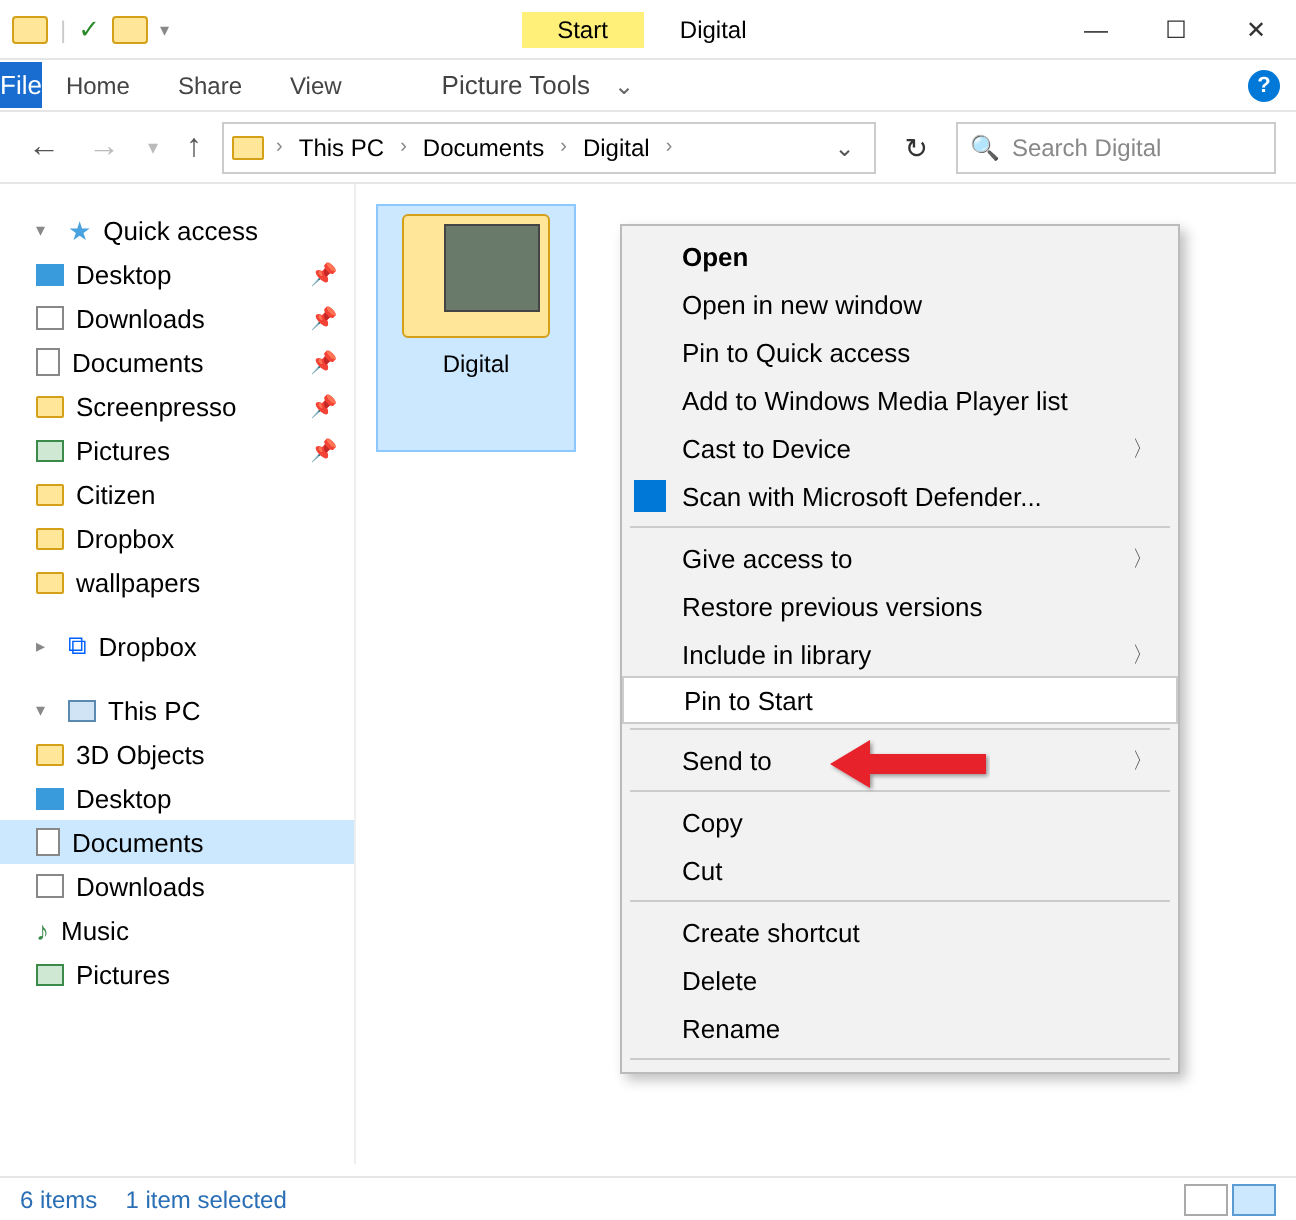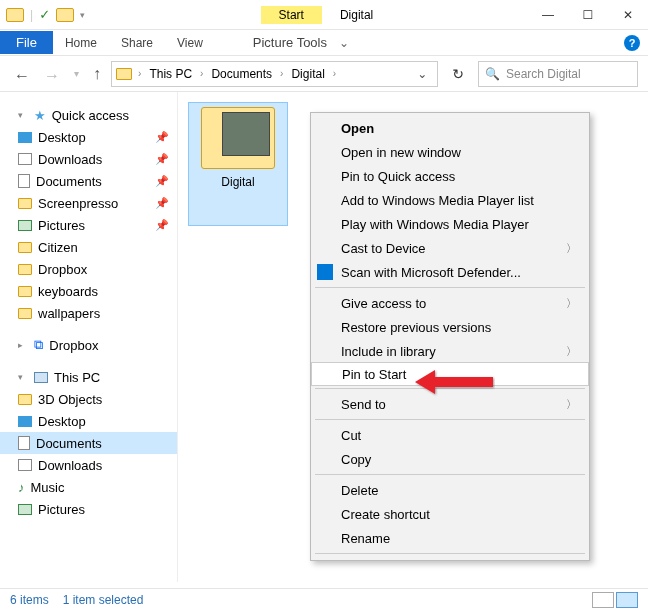--- a/index.html
+++ b/index.html
@@ -7,21 +7,21 @@
 .titlebar { height: 30px; display: flex; align-items: center; border-bottom: 1px solid #e5e5e5; }
 .qat { display: flex; gap: 6px; align-items: center; padding: 0 6px; }
 .folder-mini { width: 18px; height: 14px; background: #ffe699; border: 1px solid #d4a017; border-radius: 2px; }
 .check { color: #2a8a2a; font-size: 13px; }
 .title-tab { margin-left: 170px; display: flex; align-items: center; }
 .manage-tab { background: #fff07a; padding: 2px 18px; font-size: 12px; }
 .window-title { padding-left: 18px; font-size: 12px; }
 .win-controls { margin-left: auto; display: flex; }
 .win-btn { width: 40px; height: 30px; display: flex; align-items: center; justify-content: center; font-size: 12px; color: #333; }
 .ribbon-row { height: 26px; display: flex; align-items: center; border-bottom: 1px solid #e5e5e5; }
-.file-tab { background: #1a6dd0; color: #fff; padding: 4px 16px; font-size: 13px; }
+.file-tab { background: #1a6dd0; color: #fff; padding: 4px 0; font-size: 13px; }
 .ribbon-tab { padding: 4px 12px; font-size: 12px; color: #444; }
 .picture-tools { margin-left: 26px; padding: 4px 12px; font-size: 13px; color: #444; }
 .help-icon { margin-left: auto; margin-right: 8px; width: 16px; height: 16px; background: #0078d7; border-radius: 50%; color: #fff; display: flex; align-items: center; justify-content: center; font-size: 11px; font-weight: bold; }
 .chevron-help { margin-right: 4px; color: #666; }
 .nav-row { height: 36px; display: flex; align-items: center; padding: 0 10px; gap: 6px; border-bottom: 1px solid #e5e5e5; }
 .nav-arrow { font-size: 16px; color: #555; padding: 0 4px; }
 .nav-arrow.disabled { color: #bbb; }
 .breadcrumb { flex: 1; border: 1px solid #ccc; height: 26px; display: flex; align-items: center; padding: 0 4px; gap: 2px; }
 .bc-folder { width: 16px; height: 12px; background: #ffe699; border: 1px solid #d4a017; border-radius: 1px; }
 .bc-sep { color: #888; font-size: 10px; padding: 0 4px; }
@@ -158,24 +158,20 @@
     <div class="nav-item child">
         <div class="folder-ic"></div>
         <span>Citizen</span>
       </div>
     <div class="nav-item child">
         <div class="folder-ic"></div>
         <span>Dropbox</span>
       </div>
     <div class="nav-item child">
         <div class="folder-ic"></div>
-        <span>keyboards</span>
-      </div>
-    <div class="nav-item child">
-        <div class="folder-ic"></div>
         <span>wallpapers</span>
       </div>
     <div style="height:10px"></div>
     <div class="nav-item">
         <span class="nav-caret">▸</span>
         <span class="dropbox-ic">⧉</span>
         <span>Dropbox</span>
       </div>
     <div style="height:10px"></div>
     <div class="nav-item">
@@ -233,23 +229,20 @@
   <div class="cm-item">
       <span>Open in new window</span>
     </div>
   <div class="cm-item">
       <span>Pin to Quick access</span>
     </div>
   <div class="cm-item">
       <span>Add to Windows Media Player list</span>
     </div>
   <div class="cm-item">
-      <span>Play with Windows Media Player</span>
-    </div>
-  <div class="cm-item">
       <span>Cast to Device</span>
       <span class="cm-arrow">〉</span>
     </div>
   <div class="cm-item">
       <div class="cm-icon shield"></div>
       <span>Scan with Microsoft Defender...</span>
     </div>
   <div class="cm-sep"></div>
   <div class="cm-item">
       <span>Give access to</span>
@@ -265,31 +258,31 @@
   <div class="cm-item highlight">
       <span>Pin to Start</span>
     </div>
   <div class="cm-sep"></div>
   <div class="cm-item">
       <span>Send to</span>
       <span class="cm-arrow">〉</span>
     </div>
   <div class="cm-sep"></div>
   <div class="cm-item">
+      <span>Copy</span>
+    </div>
+  <div class="cm-item">
       <span>Cut</span>
     </div>
-  <div class="cm-item">
-      <span>Copy</span>
-    </div>
-  <div class="cm-sep"></div>
+  <div class="cm-sep"></div>
+  <div class="cm-item">
+      <span>Create shortcut</span>
+    </div>
   <div class="cm-item">
       <span>Delete</span>
-    </div>
-  <div class="cm-item">
-      <span>Create shortcut</span>
     </div>
   <div class="cm-item">
       <span>Rename</span>
     </div>
   <div class="cm-sep"></div>
 </div>
 
 <svg class="red-arrow" width="80" height="30">
   <defs>
       <filter id="ds">

